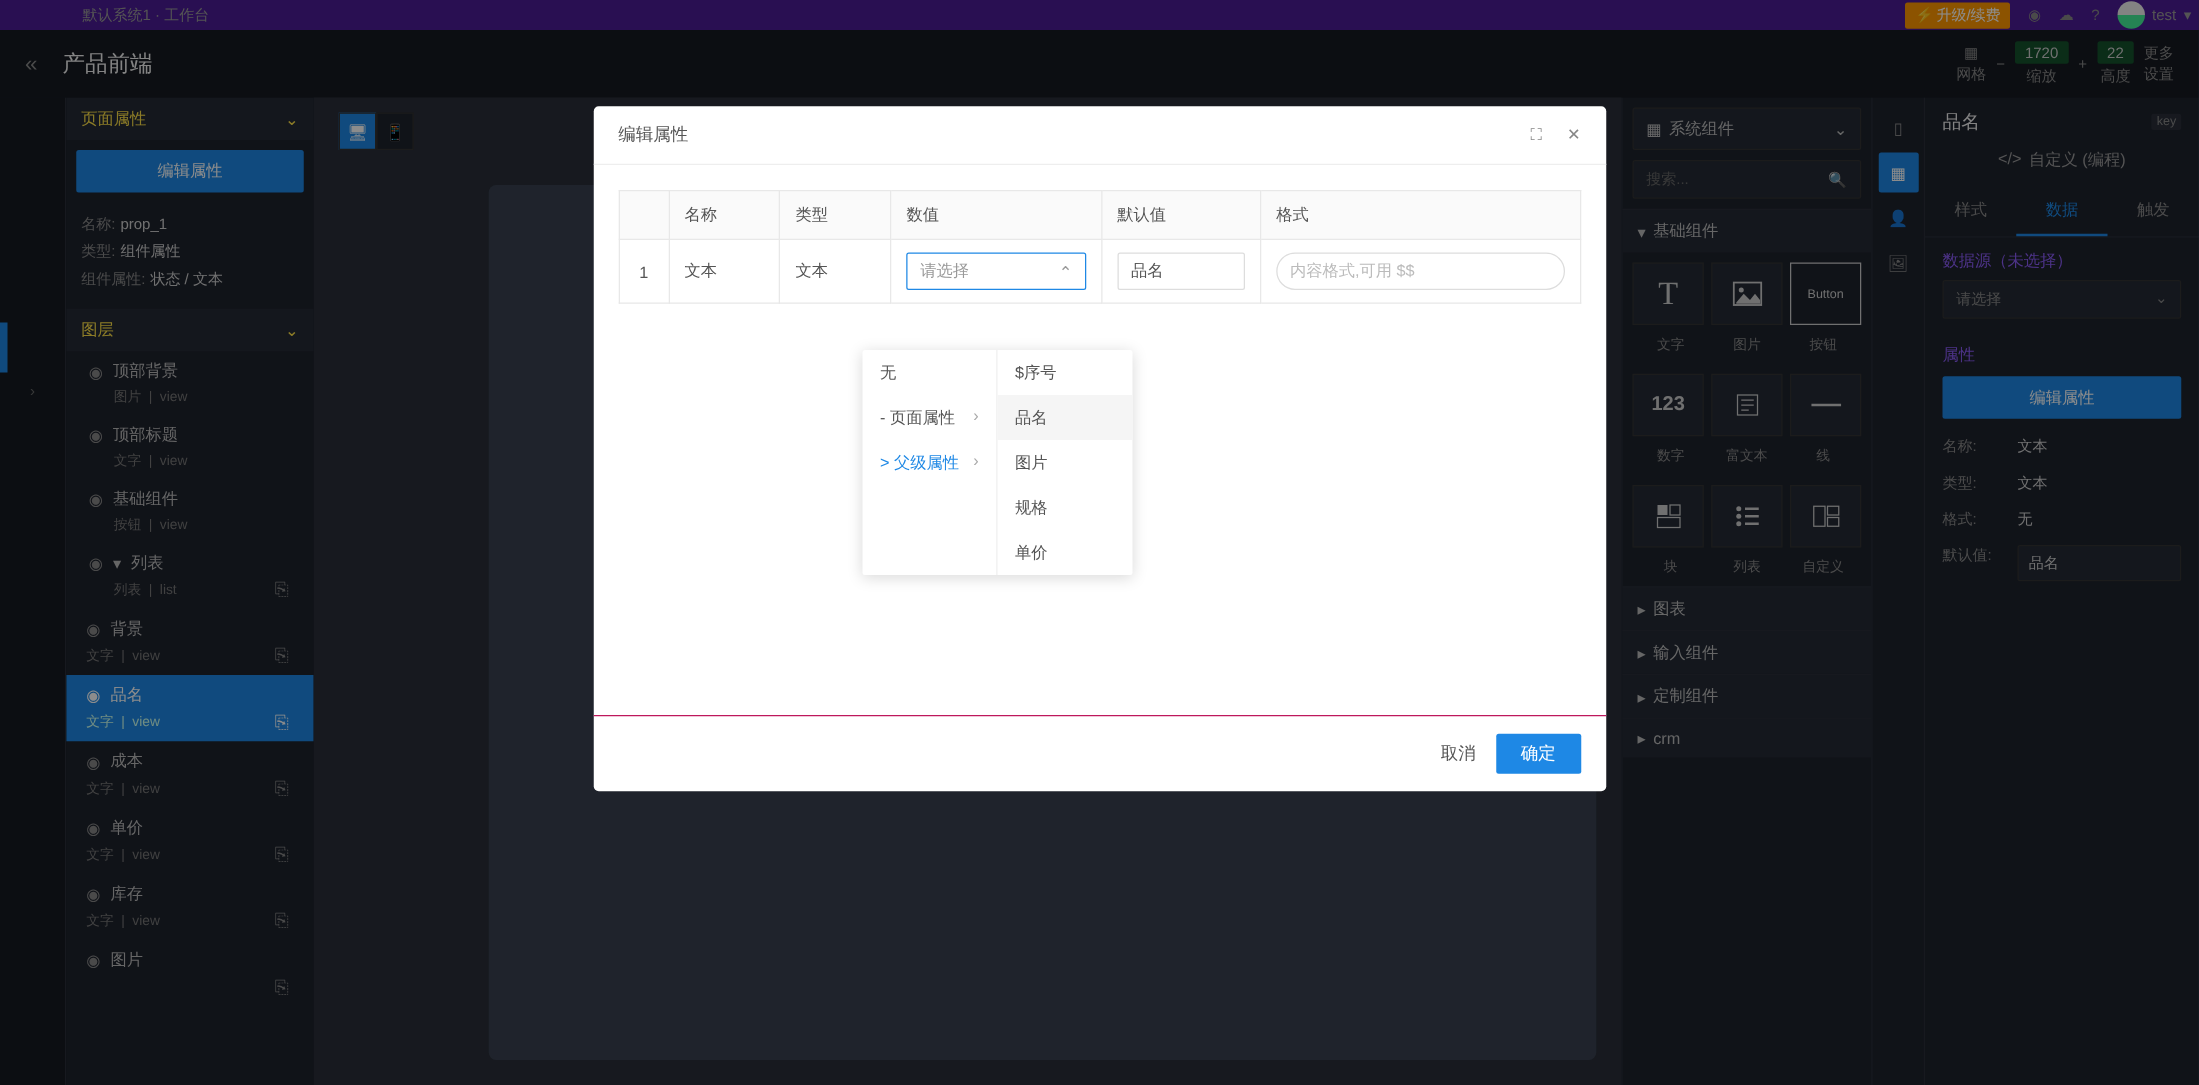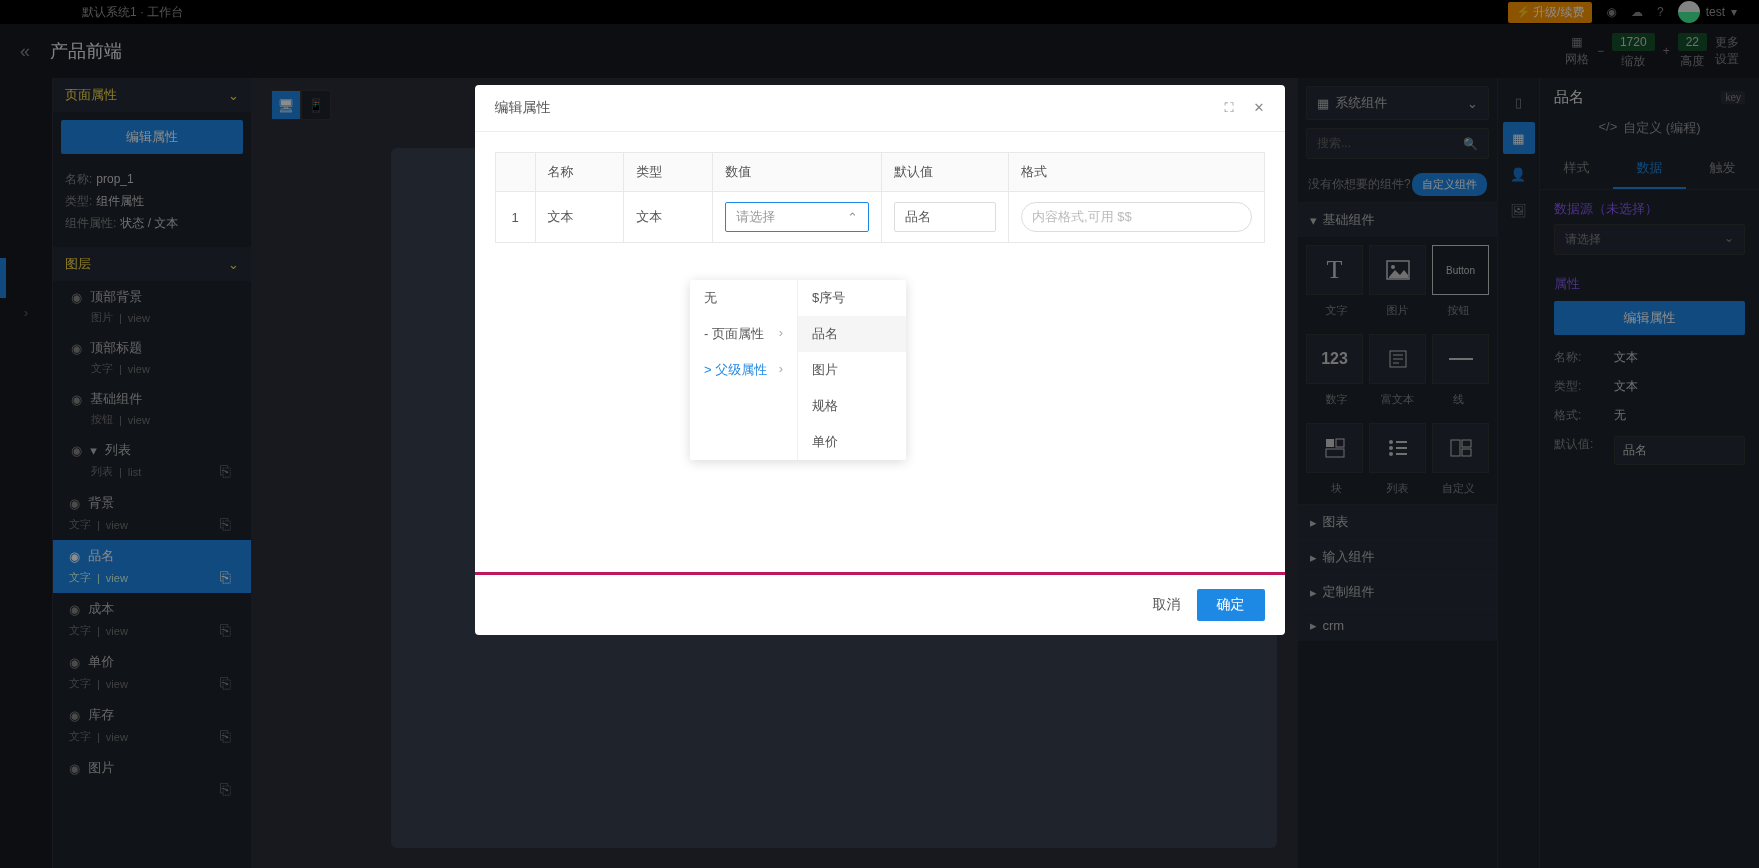--- a/index.html
+++ b/index.html
@@ -1,19 +1,19 @@
 <!DOCTYPE html>
 <html><head>
 <meta charset="utf-8">
 <style>
 * { box-sizing: border-box; margin: 0; padding: 0; }
 body { font-family: -apple-system, "Microsoft YaHei", sans-serif; font-size: 13px; background: #1a1f28; color: #ccc; width: 1759px; height: 868px; overflow: hidden; position: relative; }
 
 
-.topbar { height: 24px; background: #000000; display: flex; align-items: center; padding: 0 22px; font-size: 12px; color: #999; }
+.topbar { height: 24px; background: #4c1d95; display: flex; align-items: center; padding: 0 6px; font-size: 12px; color: #999; }
 .topbar-title { margin-left: 60px; font-size: 12px; }
 .topbar-right { margin-left: auto; display: flex; align-items: center; gap: 14px; }
 .upgrade-btn { background: #ff9800; color: #fff; padding: 2px 8px; border-radius: 2px; font-size: 12px; }
 .topbar-icon { color: #888; cursor: pointer; }
 .user { display: flex; align-items: center; gap: 6px; }
 .avatar { width: 22px; height: 22px; border-radius: 50%; background: linear-gradient(#eee 50%, #4e9 50%); }
 
 
 .toolbar { height: 54px; background: #161a22; display: flex; align-items: center; padding: 0 20px; position: relative; }
 .back { color: #888; margin-right: 20px; font-size: 18px; }
@@ -91,21 +91,21 @@
 .rp-row .v { color: #ccc; }
 .rp-input { background: #252b36; border: 1px solid #333; padding: 5px 8px; color: #ccc; flex: 1; border-radius: 2px; }
 
 
 .modal-overlay { position: absolute; inset: 0; background: rgba(0,0,0,0.45); display: flex; align-items: flex-start; justify-content: center; padding-top: 85px; }
 .modal { width: 810px; background: #fff; border-radius: 4px; color: #333; }
 .modal-head { padding: 14px 20px; display: flex; align-items: center; border-bottom: 1px solid #eee; }
 .modal-title { font-size: 14px; color: #555; }
 .modal-icons { margin-left: auto; display: flex; gap: 20px; color: #888; cursor: pointer; }
 .modal-body { padding: 20px; min-height: 440px; }
-.modal-foot { padding: 14px 20px; display: flex; justify-content: flex-end; gap: 16px; align-items: center; border-top: 3px solid #be185d; }
+.modal-foot { padding: 14px 20px; display: flex; justify-content: flex-end; gap: 16px; align-items: center; border-top: 1px solid #be185d; }
 .btn-text { color: #555; cursor: pointer; font-size: 14px; }
 .btn-primary { background: #1e88e5; color: #fff; padding: 7px 20px; border-radius: 2px; font-size: 14px; }
 
 
 .mtable { width: 100%; border: 1px solid #e8e8e8; border-collapse: collapse; font-size: 13px; }
 .mtable th, .mtable td { border: 1px solid #e8e8e8; padding: 10px 12px; text-align: left; color: #555; }
 .mtable th { background: #fafafa; font-weight: normal; }
 .mtable td:first-child, .mtable th:first-child { width: 40px; text-align: center; }
 .cell-select { border: 1px solid #1e88e5; border-radius: 2px; padding: 5px 10px; display: flex; justify-content: space-between; align-items: center; color: #999; font-size: 13px; }
 .cell-input { border: 1px solid #ddd; border-radius: 2px; padding: 5px 10px; font-size: 13px; color: #555; }
@@ -315,24 +315,20 @@
 
   <div class="comp-panel">
     <div class="comp-select">
       <span>▦</span>
       <span>系统组件</span>
       <span style="margin-left:auto">⌄</span>
     </div>
     <div class="comp-search">
       <span>搜索...</span>
       <span style="margin-left:auto">🔍</span>
-    </div>
-    <div class="comp-hint">
-      <span>没有你想要的组件?</span>
-      <span class="custom-comp-btn">自定义组件</span>
     </div>
     <div class="comp-group-head">
         <span>▾</span>
         <span>基础组件</span>
       </div>
     <div class="comp-grid">
       <div class="comp-cell" style="font-family:serif;font-size:26px">T</div>
       <div class="comp-cell">
           <svg width="24" height="20" viewBox="0 0 24 20">
             <rect x="1" y="1" width="22" height="18" fill="none" stroke="#ccc" stroke-width="1.5"></rect>

